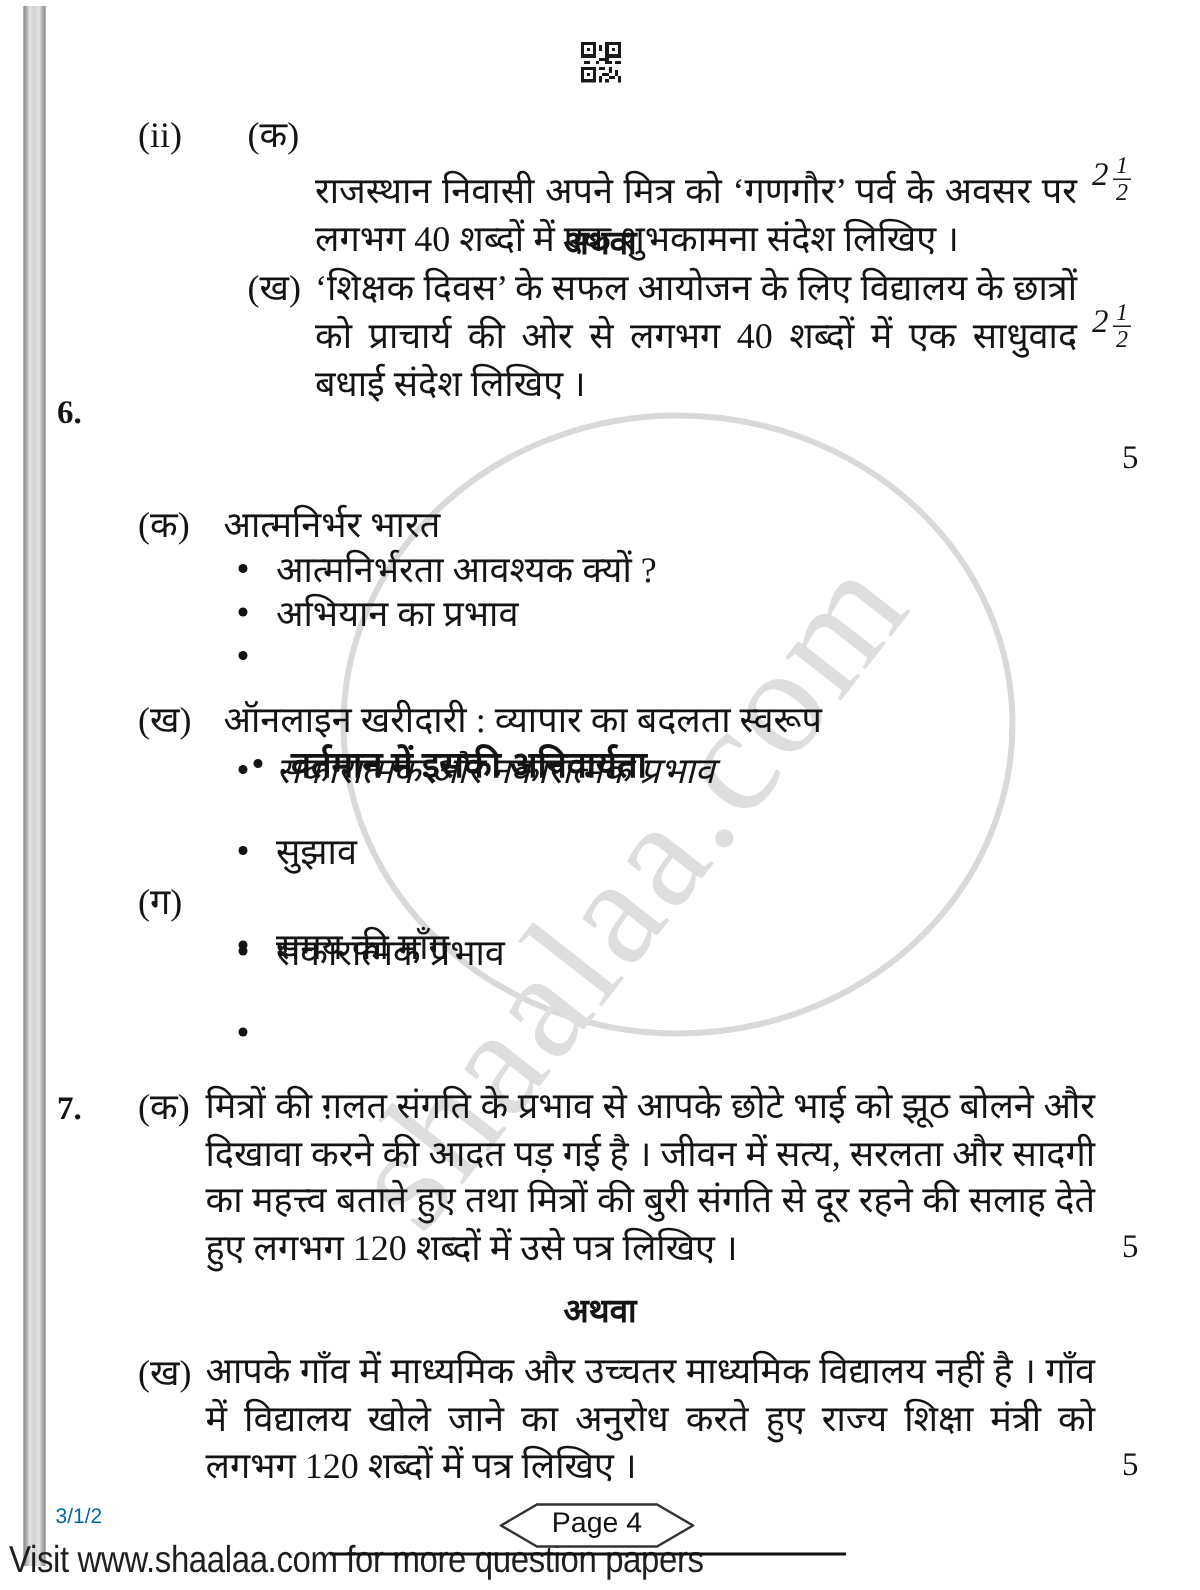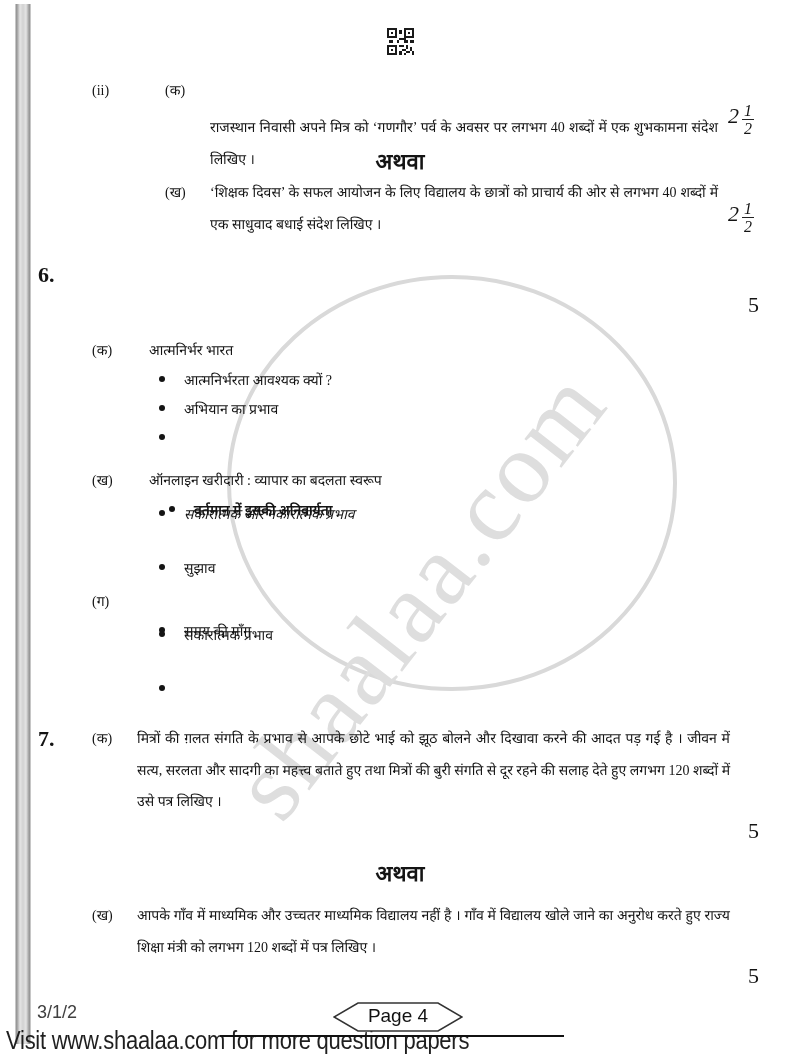--- a/index.html
+++ b/index.html
@@ -23,38 +23,38 @@
   .wm-text{
     position:absolute;z-index:0;
     left:120px;top:470px;width:700px;
     transform:rotate(-52deg);transform-origin:center;
     font-size:102px;letter-spacing:3px;color:#dededе;
     color:#dedede;font-weight:400;white-space:nowrap;
   }
   .content{position:relative;z-index:1;}
   
   .abs{position:absolute;}
-  .dev{font-size:14px;line-height:32px;}
+  .dev{font-size:24px;line-height:32px;}
   .just{text-align:justify;text-justify:inter-word;}
   .bolditalic{font-weight:bold;font-style:italic;}
   .row{display:flex;align-items:flex-start;}
   .qno{font-weight:bold;font-size:22px;}
   .marks-int{font-style:italic;font-size:22px;}
   .vfrac{display:inline-flex;flex-direction:column;align-items:center;
          vertical-align:middle;font-style:italic;font-size:16px;line-height:17px;margin-left:3px;}
   .vfrac .den{border-top:1.6px solid #222;padding:0 2px;}
   .vfrac .num{padding:0 2px;}
   .marks5{font-size:22px;}
   .bullet-dot{
     display:inline-block;width:6px;height:6px;border-radius:50%;
     background:#141414;margin-right:19px;vertical-align:middle;position:relative;top:-3px;
   }
   .or-row{width:800px;text-align:center;font-weight:bold;font-size:22px;}
   
-  .footer-code{font-family:"Liberation Sans","DejaVu Sans",sans-serif;font-size:18px;color:#404040;}
+  .footer-code{font-family:"Liberation Sans","DejaVu Sans",sans-serif;font-size:14px;color:#0369a1;}
   .footer-link{
     font-family:"Liberation Sans","DejaVu Sans",sans-serif;
     font-size:25px;color:#1f1f1f;white-space:nowrap;
     transform:scaleX(0.88);transform-origin:left top;letter-spacing:-0.3px;
   }
   .strike-line{position:absolute;left:220px;top:1035px;width:344px;height:2px;background:#111;}
   .hex-wrap{position:absolute;left:333px;top:1002px;width:130px;height:30px;}
   .hex-label{
     position:absolute;left:0;top:3px;width:130px;text-align:center;
     font-family:"Liberation Sans","DejaVu Sans",sans-serif;font-size:19px;color:#111;

